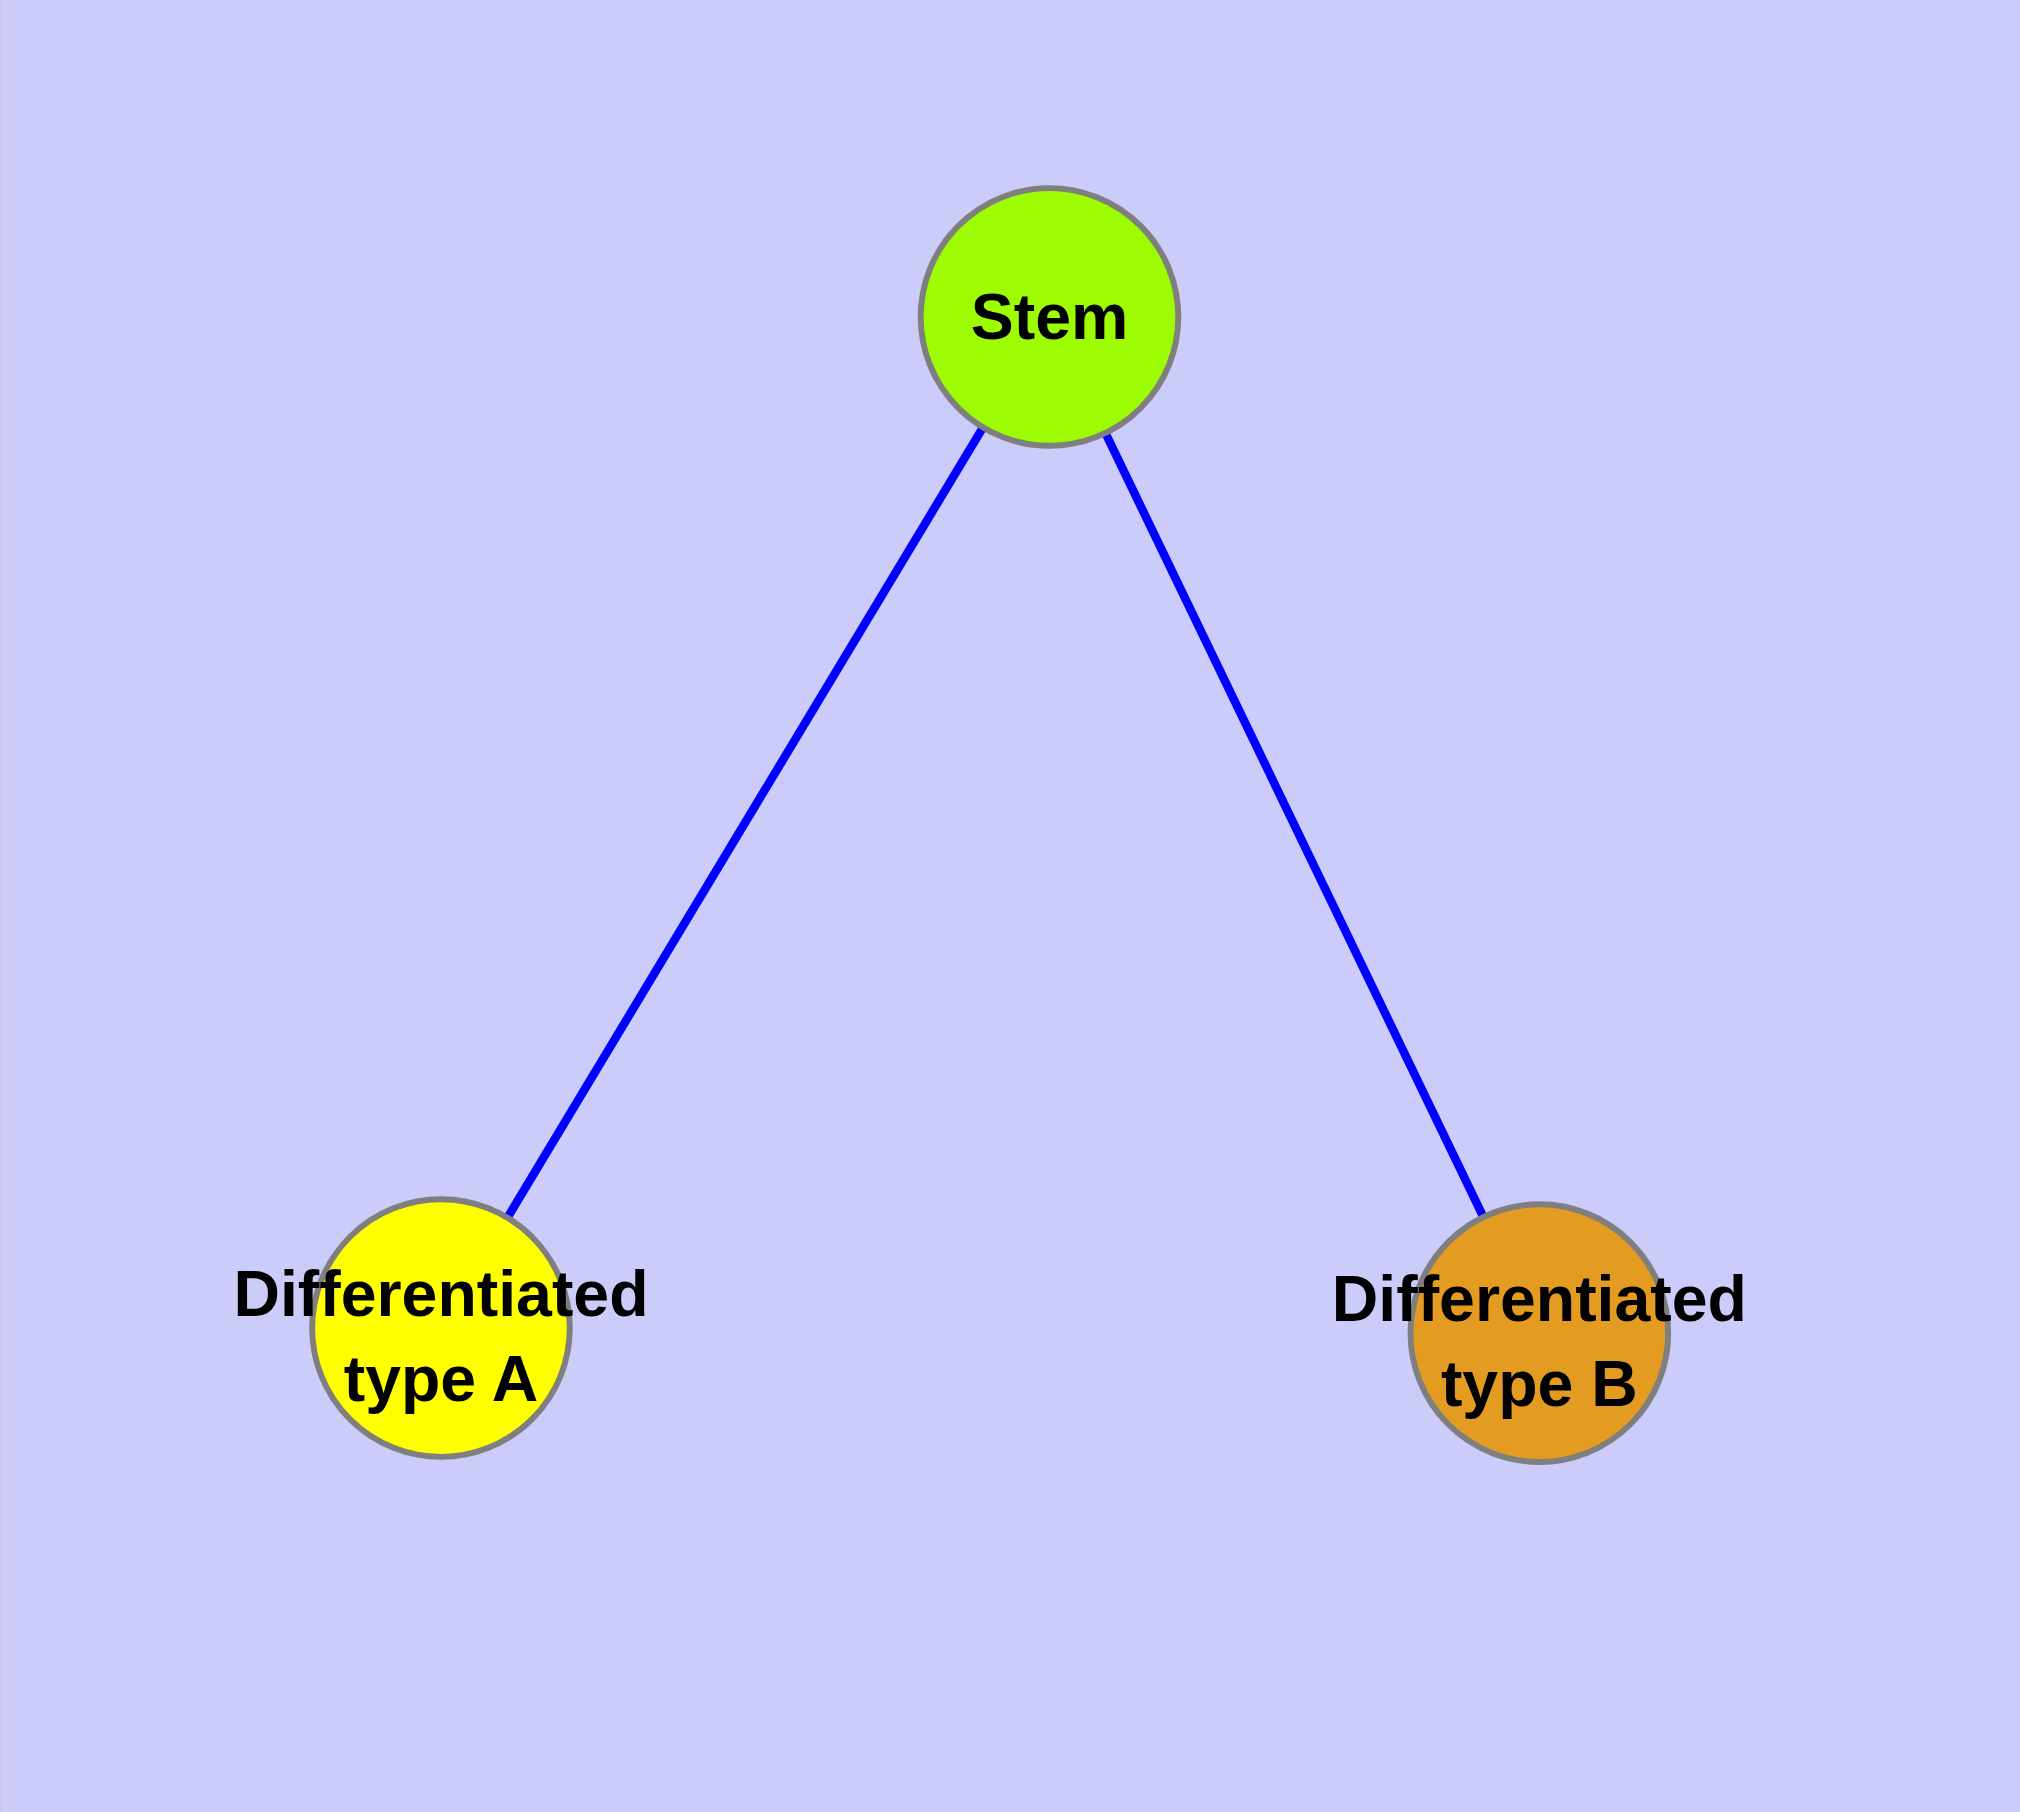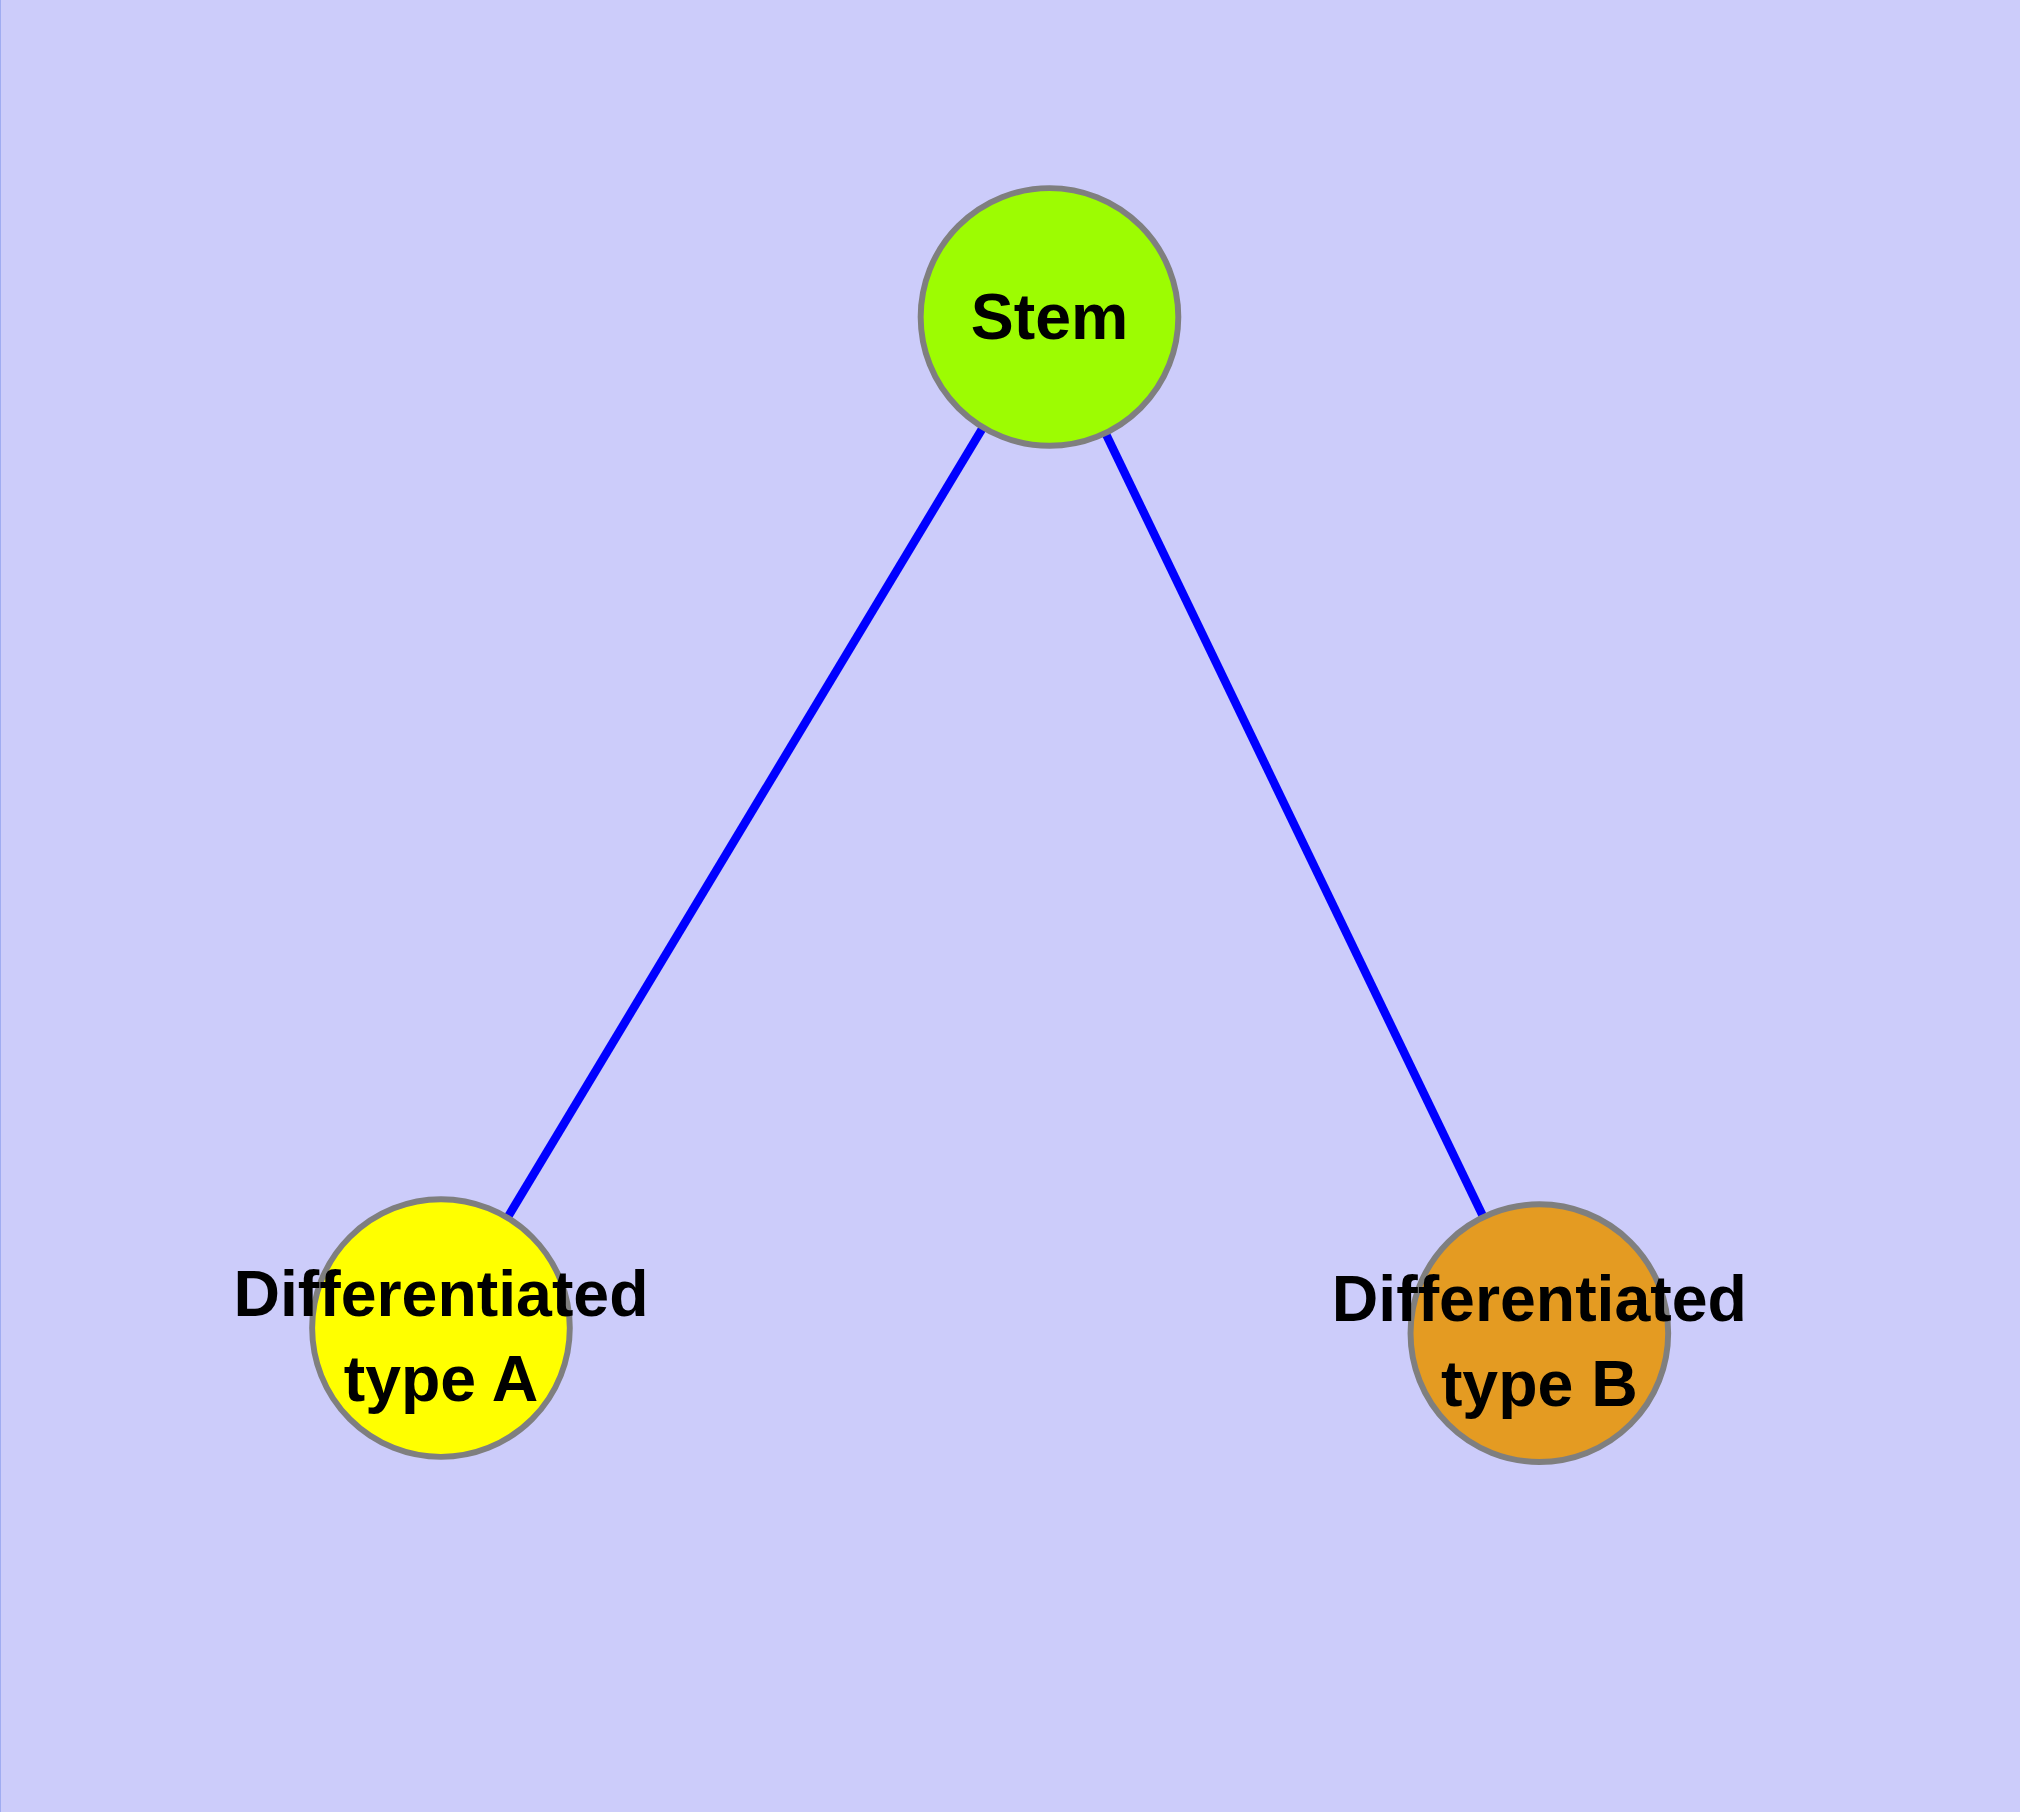--- a/index.html
+++ b/index.html
@@ -8,21 +8,21 @@
     background: #ffffff;
   }
   body {
     font-family: "Liberation Sans", sans-serif;
   }
   #graph-canvas {
     position: relative;
     width: 2021px;
     height: 1812px;
     overflow: hidden;
-    background: #1d4ed8;
+    background: #fca5a5;
   }
   #graph-svg {
     position: absolute;
     top: 0;
     left: 0;
     width: 2021px;
     height: 1812px;
     display: block;
   }
   .node-label,

